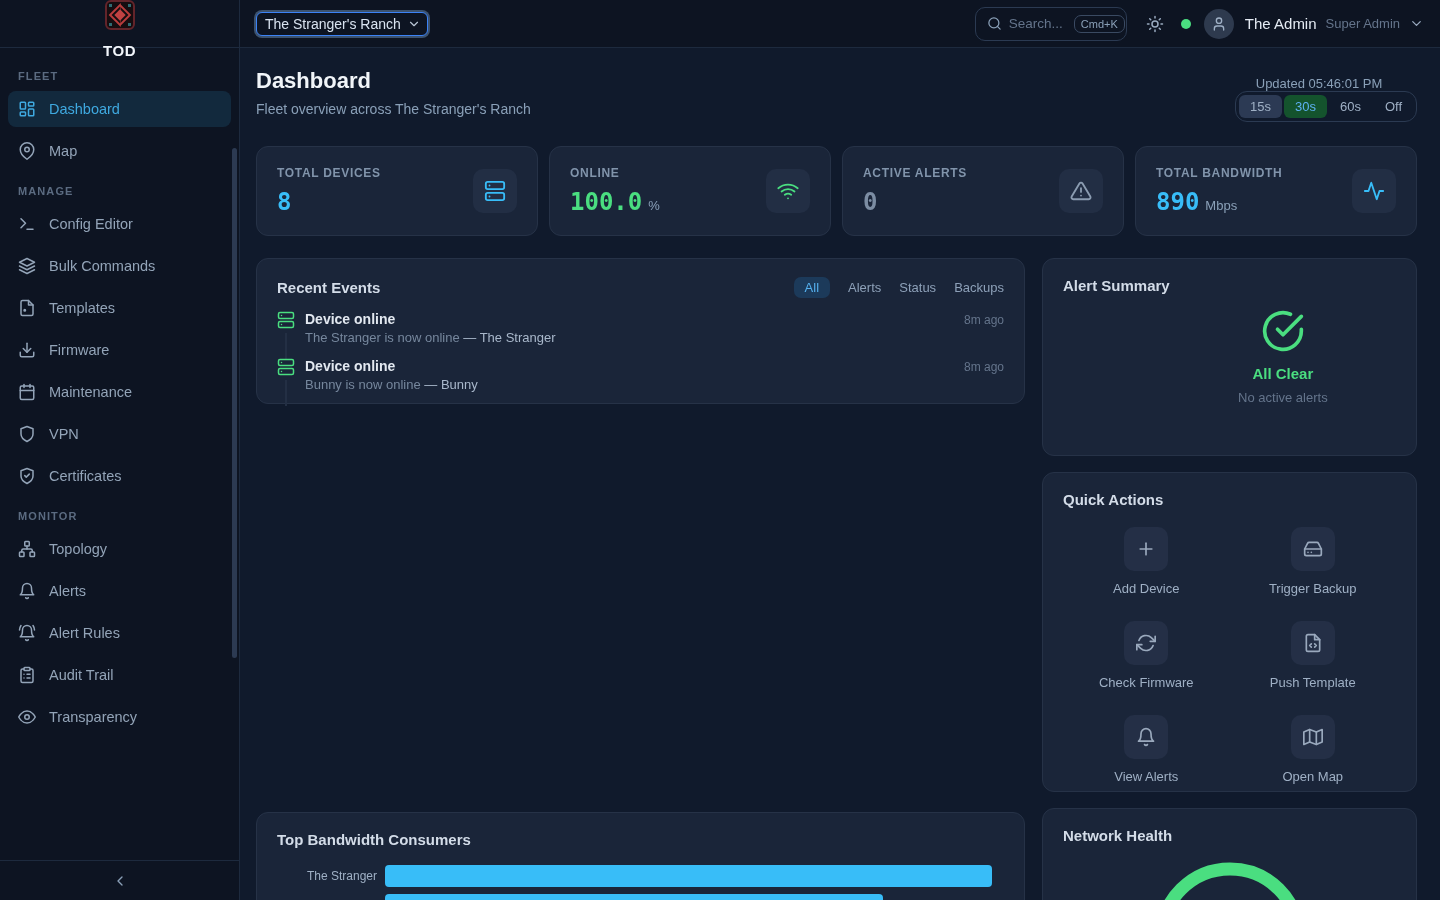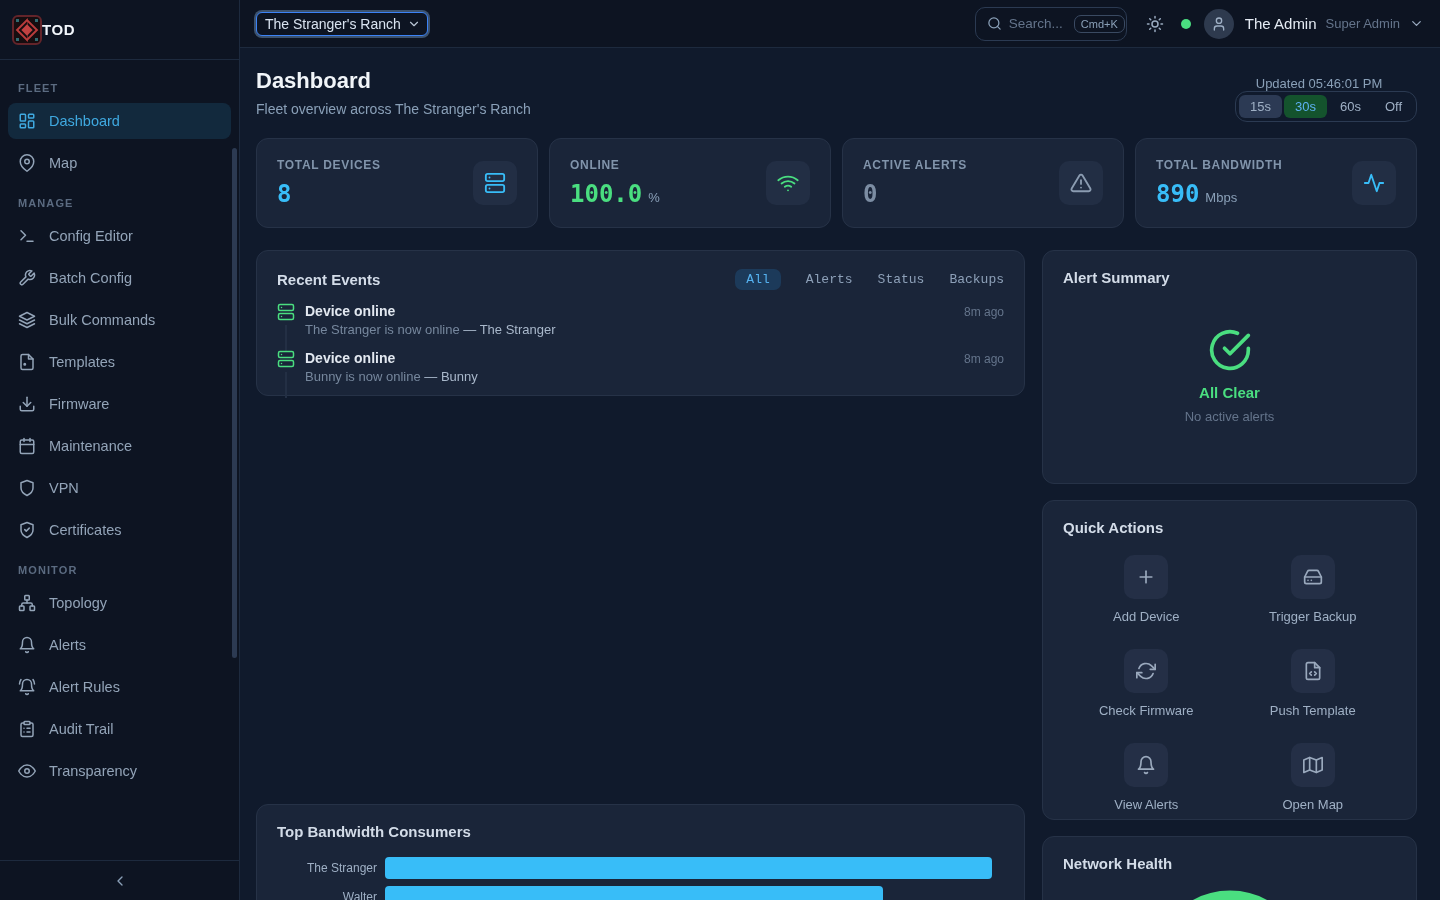--- a/index.html
+++ b/index.html
@@ -6,21 +6,21 @@
   html,body { width:1440px; height:900px; overflow:hidden; }
   body {
     font-family:"Liberation Sans", sans-serif;
     background:#101a2c; color:#e8eef6;
     -webkit-font-smoothing:antialiased;
   }
   .app { display:flex; width:1440px; height:900px; }
 
   
   .sidebar { width:240px; flex-shrink:0; background:#0d1422; border-right:1px solid #1d2a3e; position:relative; }
-  .side-head { height:60px; display:flex; align-items:center; padding:0 12px; border-bottom:1px solid #1d2a3e; }
+  .side-head { height:48px; display:flex; align-items:center; gap:12px; padding:0 12px; border-bottom:1px solid #1d2a3e;flex-direction:column; }
   .logo { width:30px; height:30px; border-radius:6px; border:2px solid #63242a; background:#160d10; position:relative; overflow:hidden; flex-shrink:0; }
   .logo::before { content:''; position:absolute; top:2px; left:2px; width:3px; height:3px; background:#2f6b72; box-shadow:19px 0 #2f6b72, 0 19px #2f6b72, 19px 19px #2f6b72; }
   .logo-line { position:absolute; left:50%; top:1px; bottom:1px; width:1px; background:rgba(197,62,62,.45); }
   .logo-d { position:absolute; inset:5px; transform:rotate(45deg); border:2px solid #b93c3c; }
   .logo-c { position:absolute; top:50%; left:50%; width:8px; height:8px; transform:translate(-50%,-50%) rotate(45deg); background:#c24242; }
   .brand { font-size:15px; font-weight:700; letter-spacing:.6px; color:#f2f6fb; }
   .nav { padding:6px 8px 0; }
   .nav-label { font-size:11px; font-weight:600; letter-spacing:1.1px; color:#5b6b81; margin:16px 10px 9px; }
   .nav-item { display:flex; align-items:center; gap:13px; padding:9px 10px; border-radius:8px; color:#93a4b8; font-size:14.5px; margin-bottom:6px; cursor:pointer; }
   .nav-item .ic { width:18px; height:18px; flex-shrink:0; }
@@ -56,36 +56,36 @@
   .page-head { display:flex; align-items:flex-start; }
   .page-title { font-size:22px; font-weight:700; color:#f1f5f9; }
   .page-sub { font-size:14px; color:#8aa0b8; margin-top:7px; }
   .head-right { margin-left:auto; display:flex; align-items:center; margin-top:8px;flex-direction:column; }
   .updated { font-size:13px; color:#8aa0b8; margin-right:14px; }
   .seg-group { border:1px solid #2b3a52; border-radius:12px; padding:3px; display:flex; gap:2px; }
   .seg { font-size:13px; font-family:inherit; color:#9fb0c5; padding:4px 11px; border-radius:6px; background:transparent; border:none; cursor:pointer; }
   .seg:first-child { background:#2c3a54; }
   .seg.active { background:#14532d; color:#5db0f2; }
 
-  .stats { display:grid; grid-template-columns:repeat(4,1fr); gap:11px; margin-top:16px; }
+  .stats { display:grid; grid-template-columns:repeat(4,1fr); gap:11px; margin-top:24px; }
   .stat-card { background:#1a2539; border:1px solid #263247; border-radius:12px; height:90px; padding:16px 20px; display:flex; justify-content:space-between; align-items:center; }
   .stat-label { font-size:12px; letter-spacing:.7px; color:#8194ab; font-weight:600; }
   .stat-val { margin-top:8px; font-family:"DejaVu Sans Mono", monospace; font-weight:700; font-size:24px; display:flex; align-items:baseline; gap:6px; }
   .stat-unit { font-family:"Liberation Sans", sans-serif; font-weight:400; font-size:13px; color:#8aa0b8; }
   .stat-ic { width:44px; height:44px; border-radius:10px; background:#222e44; display:flex; align-items:center; justify-content:center; }
   .stat-ic .ic { width:22px; height:22px; }
 
   .main-grid { display:grid; grid-template-columns:1fr 375px; gap:17px; margin-top:22px; align-items:start; }
   .card { background:#1a2539; border:1px solid #263247; border-radius:12px; padding:18px 20px; }
   .card-title { font-size:15px; font-weight:700; color:#d3dce8; }
 
   
   .events-card { height:146px; }
   .events-head { display:flex; align-items:center; }
-  .tabs { margin-left:auto; display:flex; align-items:center; gap:25px;font-family:Liberation Mono, monospace; }
+  .tabs { margin-left:auto; display:flex; align-items:center; gap:18px; }
   .tab { font-size:13px; color:#8da0b8; background:none; border:none; font-family:inherit; cursor:pointer; padding:3px 0; }
   .tab.active { background:#1c3a5a; color:#55b1ef; border-radius:7px; padding:3px 11px; }
   .ev-row { display:flex; gap:10px; margin-top:13px; }
   .ev-ic { position:relative; width:18px; flex-shrink:0; color:#4ade80; }
   .ev-ic .ic { width:18px; height:18px; }
   .ev-ic::after { content:''; position:absolute; left:8px; top:22px; width:2px; height:26px; background:#232f44; }
   .ev-body { flex:1; min-width:0; }
   .ev-top { display:flex; align-items:baseline; }
   .ev-title { font-size:14px; font-weight:600; color:#e2e8f0; }
   .ev-time { margin-left:auto; font-size:12px; color:#64748b; }
@@ -94,21 +94,21 @@
 
   
   .bw-card { height:320px; margin-top:408px; }
   .bw-rows { margin-top:16px; }
   .bw-row { display:flex; align-items:center; margin-bottom:7px; }
   .bw-label { width:108px; text-align:right; font-size:12px; color:#9fb0c5; padding-right:8px; flex-shrink:0; }
   .bw-track { flex:1; }
   .bw-bar { height:22px; border-radius:4px; }
 
   
-  .alert-card { height:234px; display:flex; flex-direction:column; }
+  .alert-card { height:198px; display:flex; flex-direction:row; }
   .ac-center { flex:1; display:flex; flex-direction:column; align-items:center; justify-content:center; }
   .ac-center .ic { width:44px; height:44px; }
   .ac-status { margin-top:12px; font-size:15px; font-weight:600; }
   .ac-detail { margin-top:8px; font-size:13px; color:#64748b; }
 
   .qa-card { height:320px; margin-top:16px; }
   .qa-grid { margin-top:18px; display:grid; grid-template-columns:1fr 1fr; row-gap:25px; }
   .qa-item { display:flex; flex-direction:column; align-items:center; cursor:pointer; background:none; border:none; font-family:inherit; }
   .qa-tile { width:44px; height:44px; border-radius:10px; background:#242f46; display:flex; align-items:center; justify-content:center; color:#9aa9bd; }
   .qa-tile .ic { width:20px; height:20px; }
@@ -151,26 +151,20 @@
           </svg>
           <span>Map</span>
         </div>
         <div class="nav-label">MANAGE</div>
         <div class="nav-item">
           <svg class="ic" viewBox="0 0 24 24" fill="none" stroke="currentColor" stroke-width="2" stroke-linecap="round" stroke-linejoin="round">
             <polyline points="4 17 10 11 4 5"></polyline>
             <line x1="12" y1="19" x2="20" y2="19"></line>
           </svg>
           <span>Config Editor</span>
-        </div>
-        <div class="nav-item">
-          <svg class="ic" viewBox="0 0 24 24" fill="none" stroke="currentColor" stroke-width="2" stroke-linecap="round" stroke-linejoin="round">
-            <path d="M14.7 6.3a1 1 0 0 0 0 1.4l1.6 1.6a1 1 0 0 0 1.4 0l3.77-3.77a6 6 0 0 1-7.94 7.94l-6.91 6.91a2.12 2.12 0 0 1-3-3l6.91-6.91a6 6 0 0 1 7.94-7.94l-3.76 3.76z"></path>
-          </svg>
-          <span>Batch Config</span>
         </div>
         <div class="nav-item">
           <svg class="ic" viewBox="0 0 24 24" fill="none" stroke="currentColor" stroke-width="2" stroke-linecap="round" stroke-linejoin="round">
             <polygon points="12 2 2 7 12 12 22 7 12 2"></polygon>
             <polyline points="2 17 12 22 22 17"></polyline>
             <polyline points="2 12 12 17 22 12"></polyline>
           </svg>
           <span>Bulk Commands</span>
         </div>
         <div class="nav-item">

